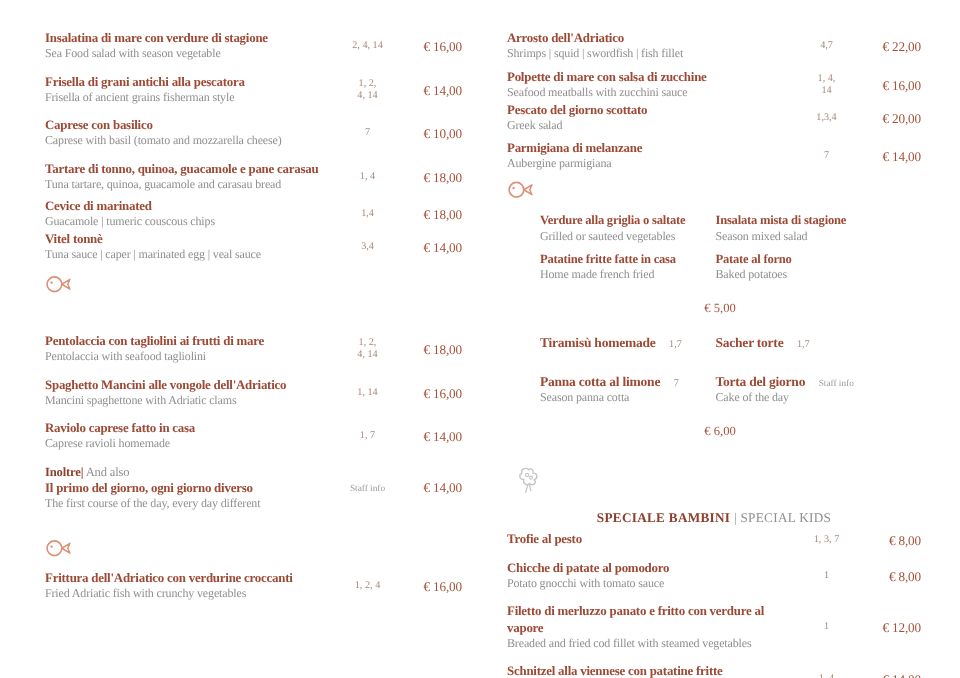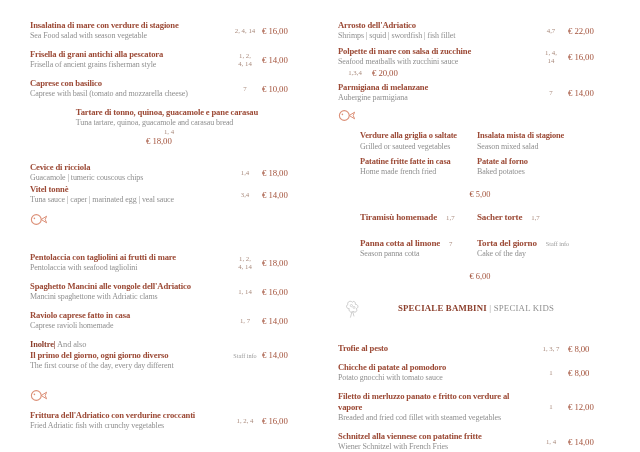--- a/index.html
+++ b/index.html
@@ -23,21 +23,21 @@
   .item-subtitle{color:#8f8f8f;font-size:8px;line-height:10px;letter-spacing:-0.1px;}
   .pre-line{font-size:8.4px;line-height:11px;letter-spacing:-0.1px;}
   .pre-it{color:#8c3f2c;font-weight:bold;}
   .pre-en{color:#8f8f8f;}
   .item-allergens{
     width:34px;text-align:center;font-size:6.8px;line-height:8px;
     color:#a98a7c;white-space:pre-line;flex-shrink:0;
   }
   .item-note{width:34px;text-align:center;font-size:6.2px;color:#9a9a9a;flex-shrink:0;}
   .item-price{
-    width:46px;font-size:8.8px;color:#a4543d;flex-shrink:0;
+    width:46px;text-align:right;font-size:8.8px;color:#a4543d;flex-shrink:0;
     letter-spacing:-0.1px;
   }
   .divider{margin:8px 0 26px 0;height:13px;}
   .divider.d2{margin:18px 0 8px 0;}
   .divider.dr{margin:6px 0 9px 0;}
   .fish-svg{display:block;}
 
   .sides{margin-left:22px;}
   .grid2{display:grid;grid-template-columns:117px 1fr;column-gap:0;row-gap:5px;}
   .side-title{color:#9c4a36;font-weight:bold;font-size:8.4px;line-height:10.5px;letter-spacing:-0.15px;}
@@ -49,21 +49,21 @@
   .desserts{margin-left:22px;margin-top:12px;}
   .d-head{display:flex;align-items:baseline;gap:9px;}
   .d-title{color:#9c4a36;font-weight:bold;font-size:9px;letter-spacing:-0.15px;line-height:12px;}
   .d-allerg{color:#a98a7c;font-size:6.8px;}
   .d-note{color:#9a9a9a;font-size:6.2px;}
   .d-row2{margin-top:9px;}
 
   .kids-header{position:relative;margin-top:18px;height:34px;}
   .kids-icon{position:absolute;left:6px;top:0;}
   .kids-title{
-    position:absolute;left:0;right:0;top:4px;text-align:center;
+    position:absolute;left:0;right:0;top:30px;text-align:center;
     font-size:8.8px;letter-spacing:0.2px;
   }
   .kt-it{color:#8c3f2c;font-weight:bold;}
   .kt-sep{color:#9a9a9a;font-weight:normal;}
   .kt-en{color:#8f8f8f;}
   .kids-items{margin-top:10px;}
 </style>
 </head>
 <body>
 
@@ -90,32 +90,32 @@
 
   <div class="item">
     <div class="item-text">
       <div class="item-title">Caprese con basilico</div>
       <div class="item-subtitle">Caprese with basil (tomato and mozzarella cheese)</div>
     </div>
     <div class="item-allergens">7</div>
     <div class="item-price">€ 10,00</div>
   </div>
 
-  <div class="item" style="margin-bottom:16px;flex-direction:column;">
+  <div class="item" style="margin-bottom:4px;">
     <div class="item-text">
       <div class="item-title">Tartare di tonno, quinoa, guacamole e pane carasau</div>
       <div class="item-subtitle">Tuna tartare, quinoa, guacamole and carasau bread</div>
     </div>
     <div class="item-allergens">1, 4</div>
     <div class="item-price">€ 18,00</div>
   </div>
 
   <div class="item tight">
     <div class="item-text">
-      <div class="item-title">Cevice di ricciola</div>
+      <div class="item-title">Cevice di marinated</div>
       <div class="item-subtitle">Guacamole | tumeric couscous chips</div>
     </div>
     <div class="item-allergens">1,4</div>
     <div class="item-price">€ 18,00</div>
   </div>
 
   <div class="item tight">
     <div class="item-text">
       <div class="item-title">Vitel tonnè</div>
       <div class="item-subtitle">Tuna sauce | caper | marinated egg | veal sauce</div>
@@ -206,20 +206,24 @@
     <div class="item-text">
       <div class="item-title">Polpette di mare con salsa di zucchine</div>
       <div class="item-subtitle">Seafood meatballs with zucchini sauce</div>
     </div>
     <div class="item-allergens">1, 4,
 14</div>
     <div class="item-price">€ 16,00</div>
   </div>
 
   <div class="item" style="margin-bottom:4px;">
+    <div class="item-text">
+      <div class="item-title">Pescato del giorno scottato</div>
+      <div class="item-subtitle">Greek salad</div>
+    </div>
     <div class="item-allergens">1,3,4</div>
     <div class="item-price">€ 20,00</div>
   </div>
 
   <div class="item" style="margin-bottom:0;">
     <div class="item-text">
       <div class="item-title">Parmigiana di melanzane</div>
       <div class="item-subtitle">Aubergine parmigiana</div>
     </div>
     <div class="item-allergens">7</div>

